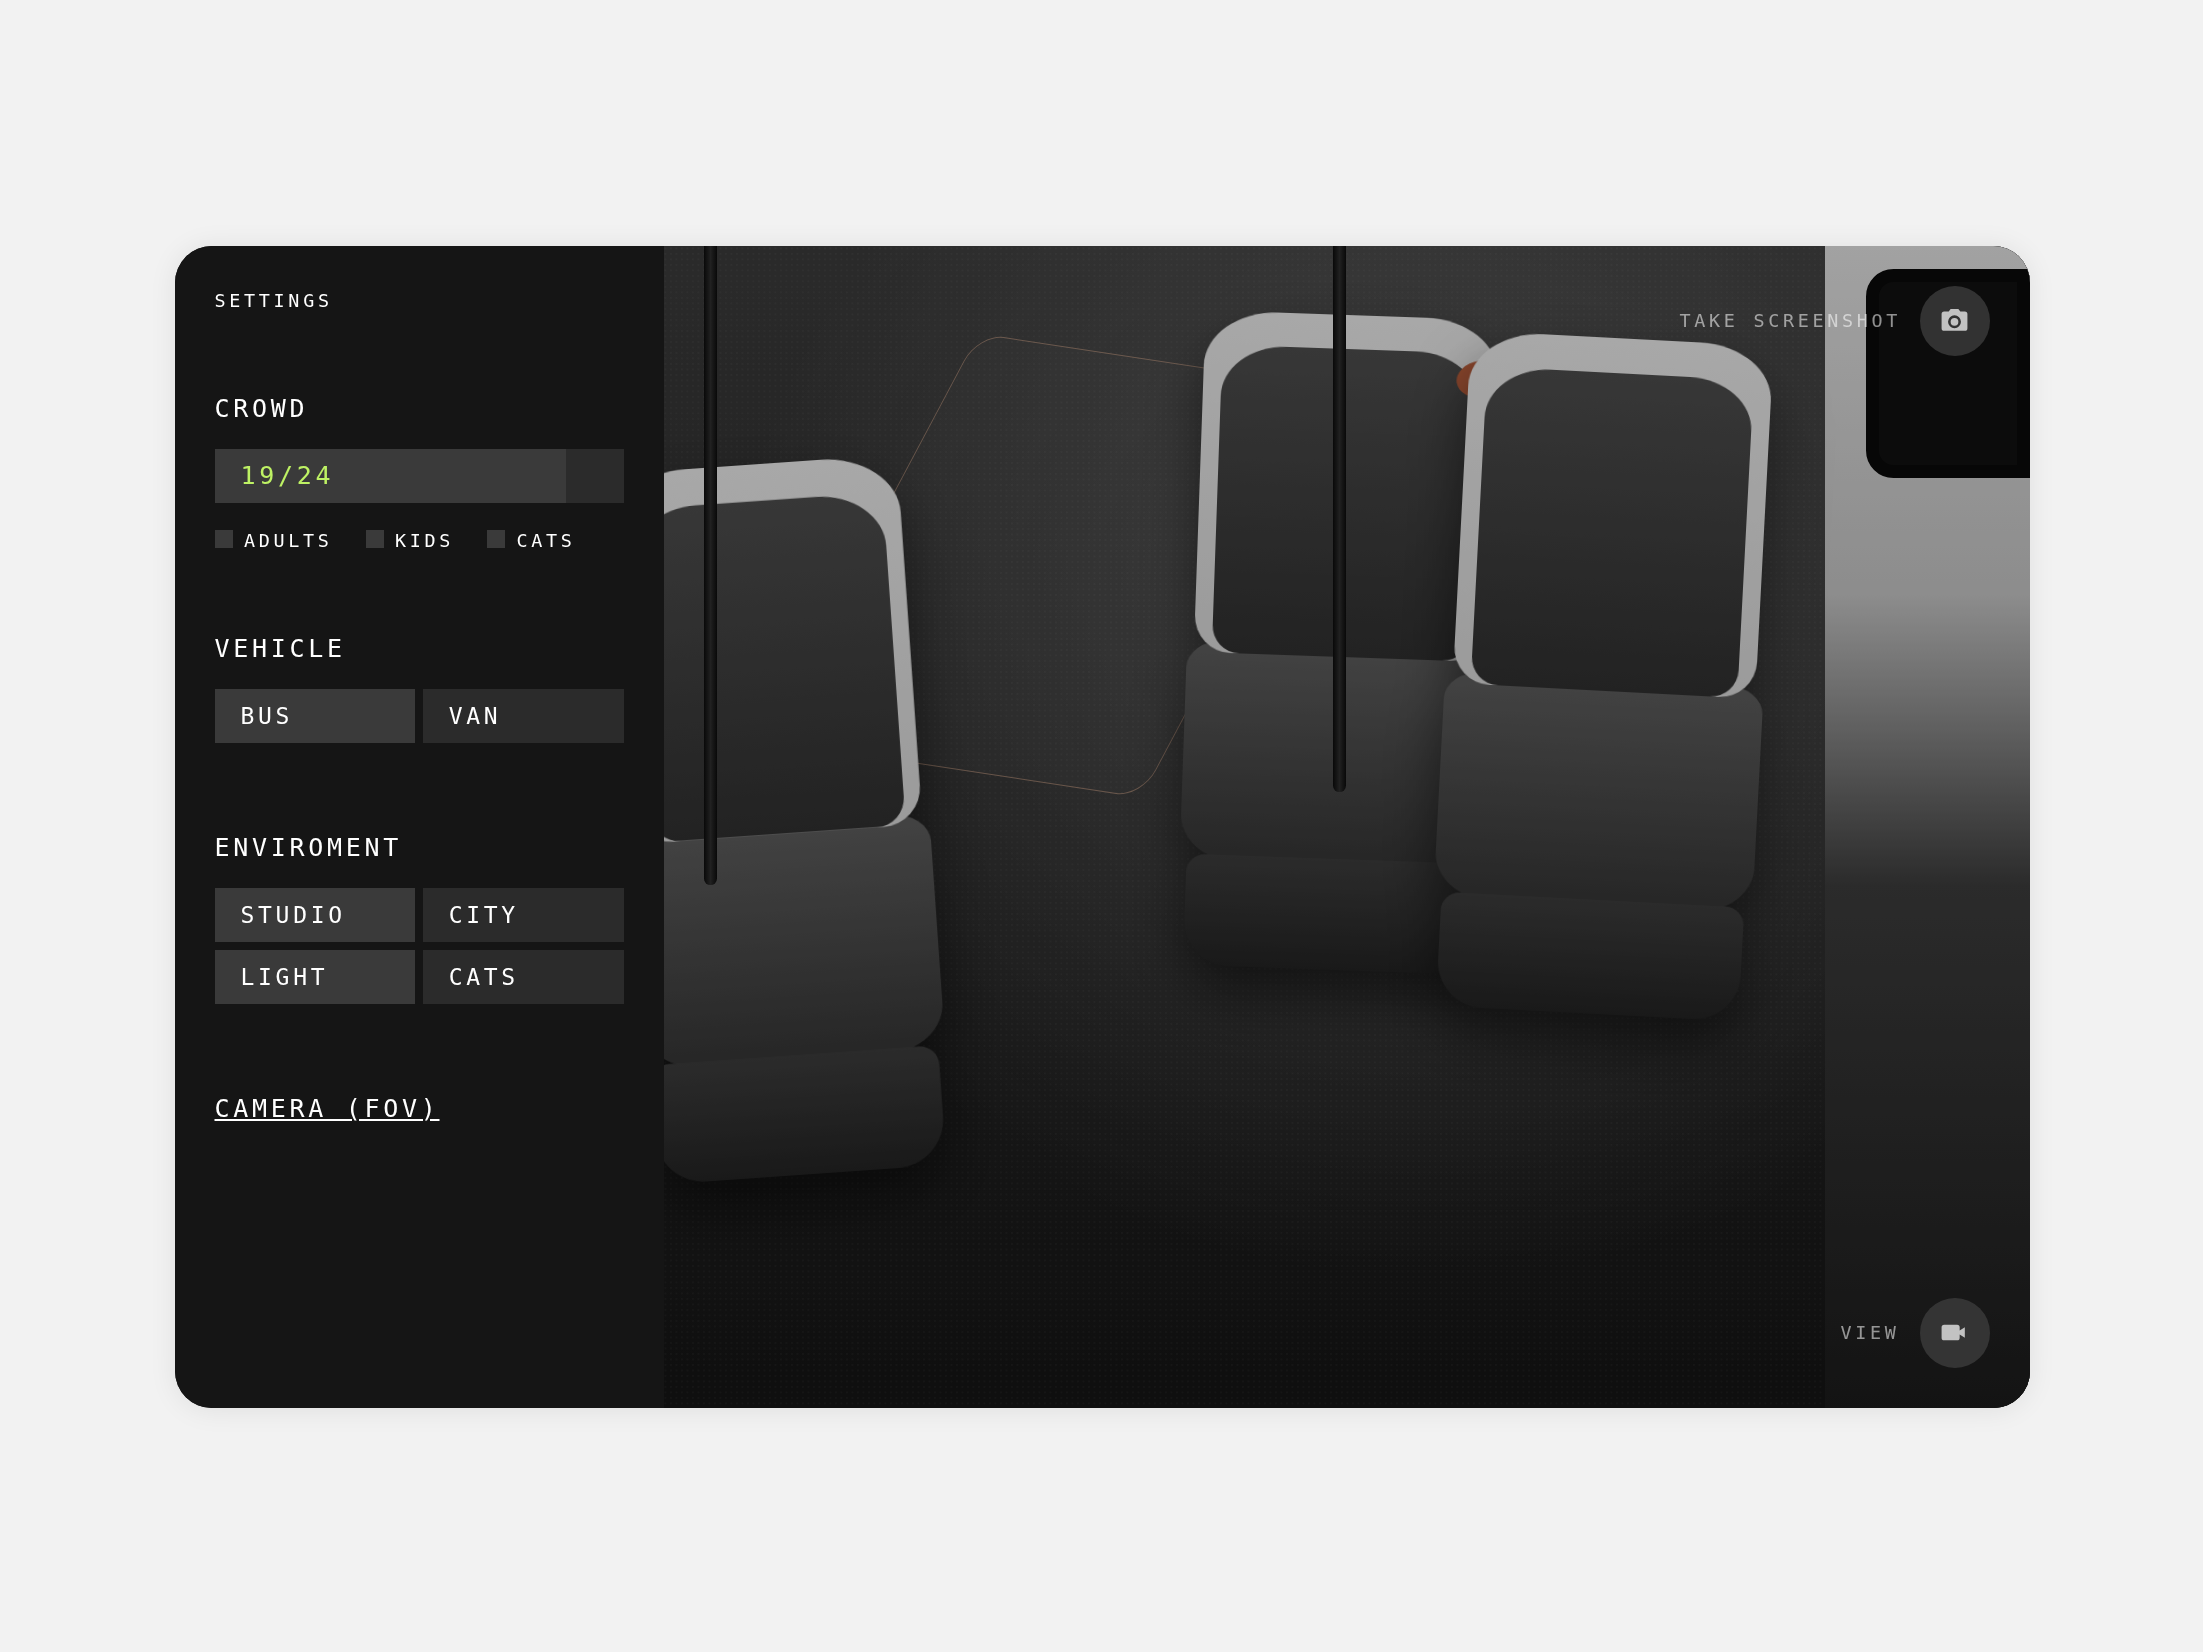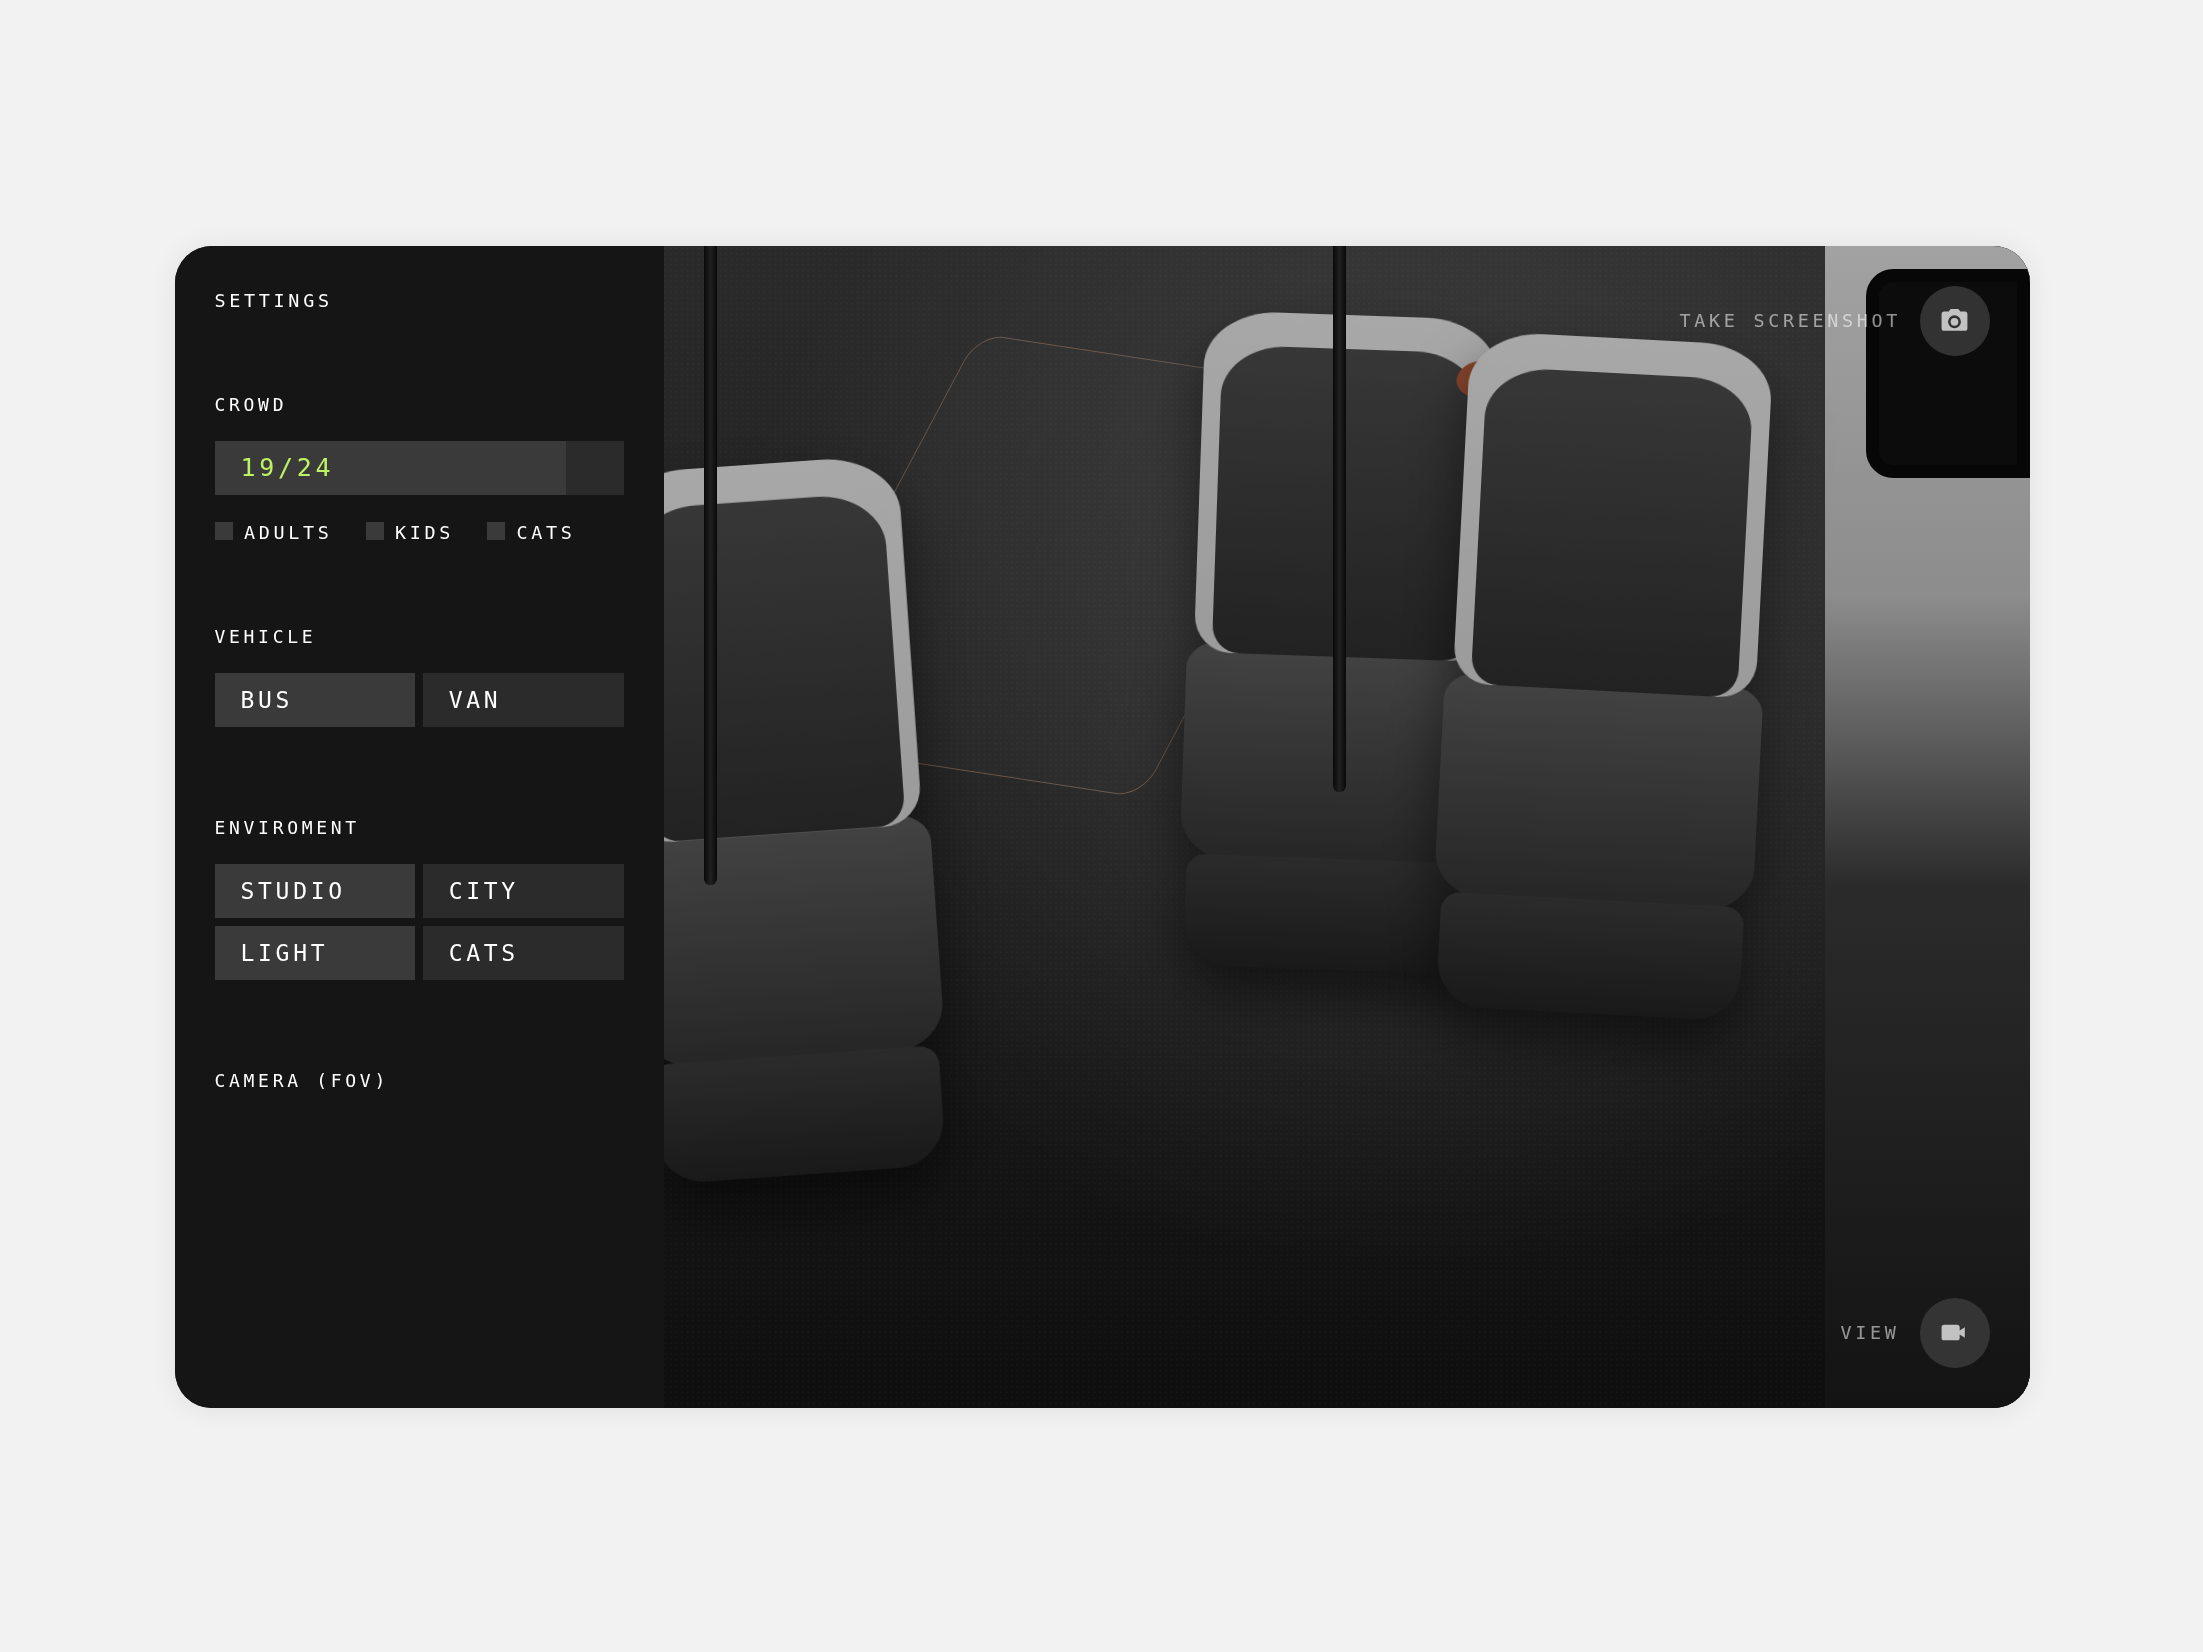--- a/index.html
+++ b/index.html
@@ -33,27 +33,27 @@
     display: flex;
     flex-direction: column;
   }
   .settings-title {
     font-size: 18.4px;
     letter-spacing: 3.7px;
     color: #fff;
     margin-bottom: 83px;
   }
   .section-label {
-    font-size: 18px;
+    font-size: 25px;
     letter-spacing: 3.7px;
     color: #fff;
     margin-bottom: 26px;
   }
   .section { margin-bottom: 83px; }
-  .section:last-child { margin-bottom: 0; }
+  .section:last-child { margin-bottom: 0; text-decoration: underline; }
 
   
   .bar-input {
     width: 409px;
     height: 54px;
     background: #2b2b2b;
     display: flex;
     align-items: center;
     position: relative;
   }

